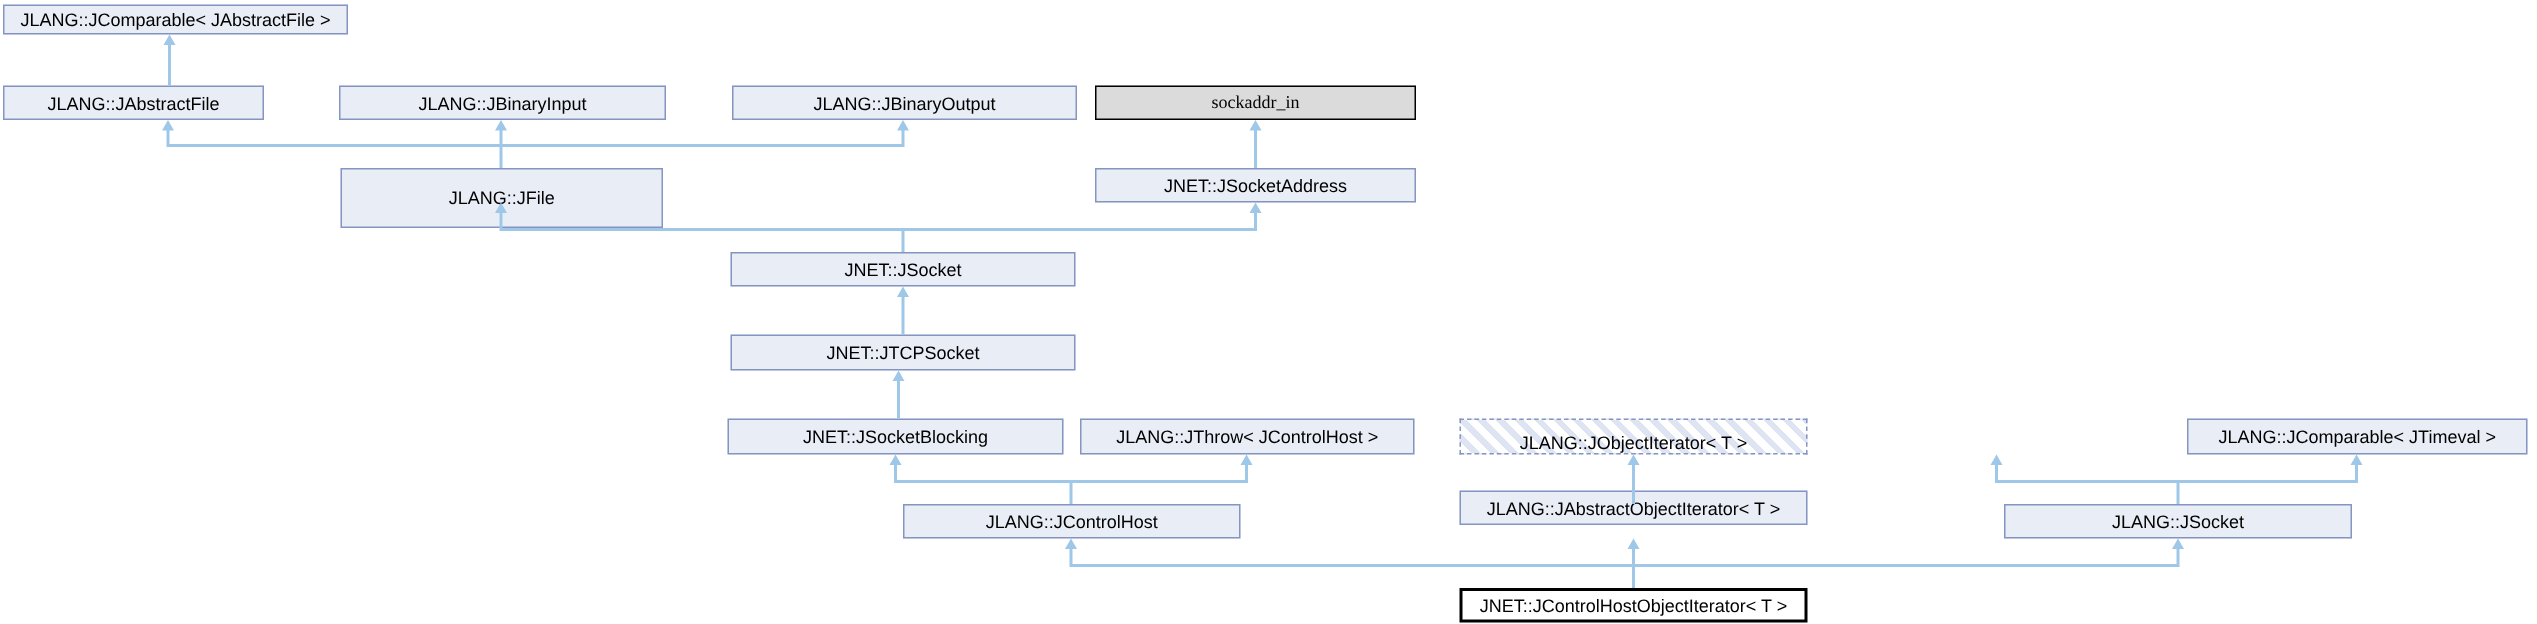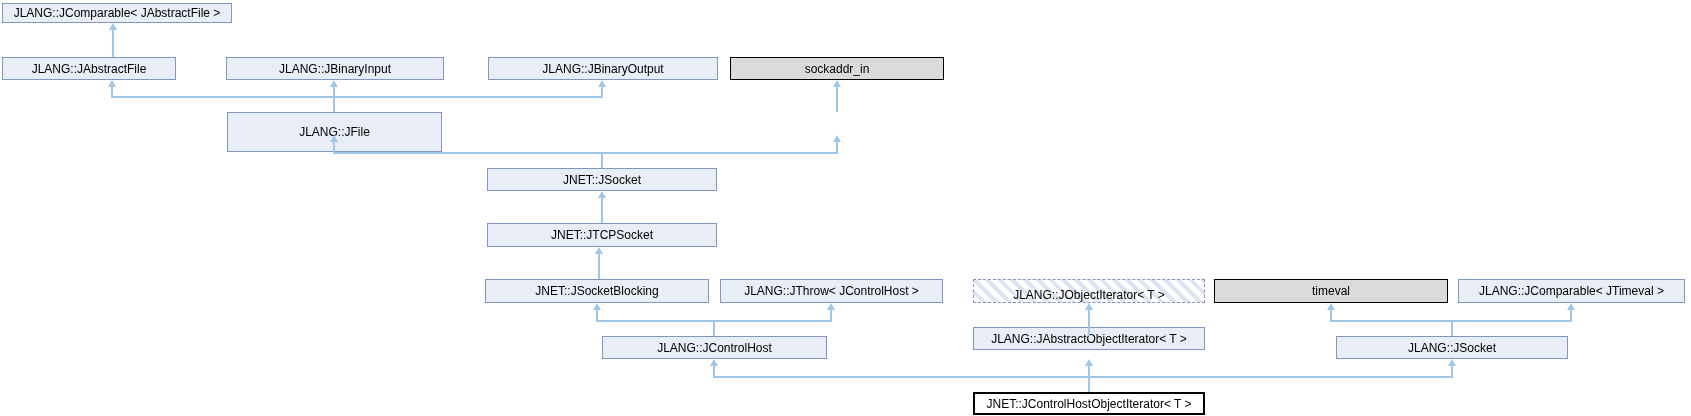--- a/index.html
+++ b/index.html
@@ -20,21 +20,21 @@
     font-size:12px;
     display:flex;
     align-items:center;
     justify-content:center;
     white-space:nowrap;
     cursor:pointer;
   }
   .node--struct{
     background:var(--struct-fill,#dbdbdb);
     border:1.5px solid var(--struct-border,#000);
-    font-family:Liberation Sans, sans-serif;
+    font-family:Liberation Serif, serif;
   }
   .node--current{
     background:var(--current-fill,#fff);
     border:2px solid var(--current-border,#000);
   }
   .node--template{
     border:1.5px dashed var(--node-border,#8595c2);
     background:repeating-linear-gradient(45deg,
       #ffffff 0px, #ffffff 5px,
       var(--hatch-stripe,#dfe4f2) 5px, var(--hatch-stripe,#dfe4f2) 9px);
@@ -71,20 +71,23 @@
   </div>
 
   <div class="node node--struct" style="left:730px;top:57px;width:214px;height:23px">
     <span>sockaddr_in</span>
   </div>
 
   <div class="node" style="left:227px;top:112px;width:215px;height:40px">
     <span>JLANG::JFile</span>
   </div>
 
+  <div class="node" style="left:730px;top:112px;width:214px;height:23px">
+    <span>JNET::JSocketAddress</span>
+  </div>
 
   <div class="node" style="left:487px;top:168px;width:230px;height:23px">
     <span>JNET::JSocket</span>
   </div>
 
   <div class="node" style="left:487px;top:223px;width:230px;height:24px">
     <span>JNET::JTCPSocket</span>
   </div>
 
   <div class="node" style="left:485px;top:279px;width:224px;height:24px">
@@ -92,23 +95,20 @@
   </div>
 
   <div class="node" style="left:720px;top:279px;width:223px;height:24px">
     <span>JLANG::JThrow&lt; JControlHost &gt;</span>
   </div>
 
   <div class="node node--template" style="left:973px;top:279px;width:232px;height:24px">
     <span>JLANG::JObjectIterator&lt; T &gt;</span>
   </div>
 
-  <div class="node node--struct" style="left:1214px;top:279px;width:234px;height:24px">
-    <span>timeval</span>
-  </div>
 
   <div class="node" style="left:1458px;top:279px;width:227px;height:24px">
     <span>JLANG::JComparable&lt; JTimeval &gt;</span>
   </div>
 
   <div class="node" style="left:602px;top:336px;width:225px;height:23px">
     <span>JLANG::JControlHost</span>
   </div>
 
   <div class="node" style="left:973px;top:327px;width:232px;height:23px">

